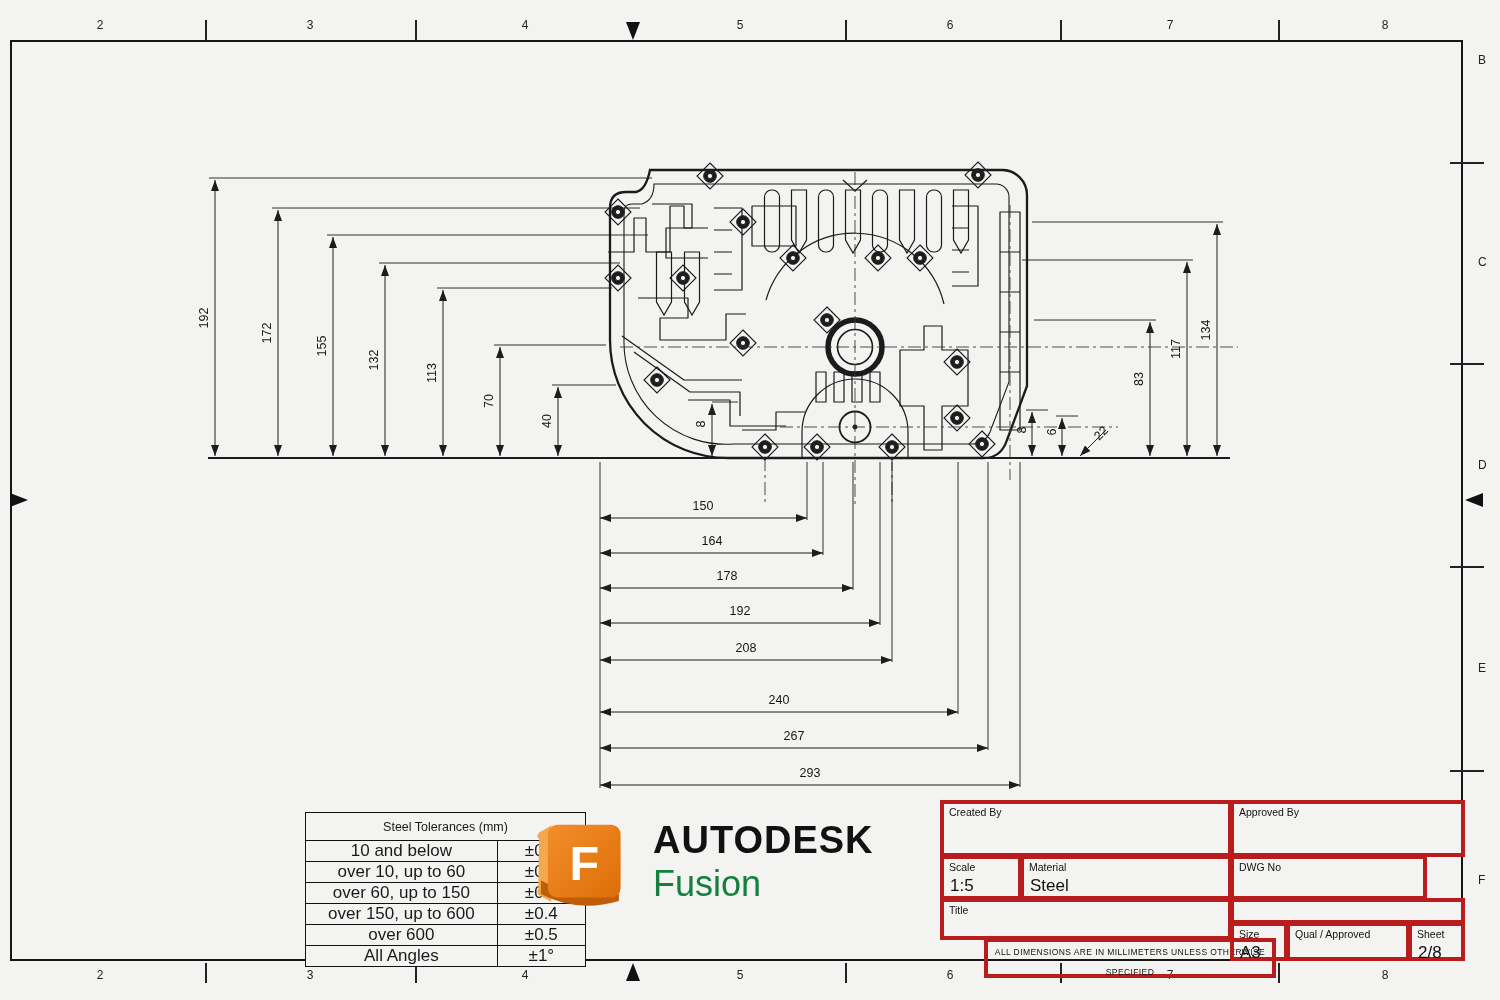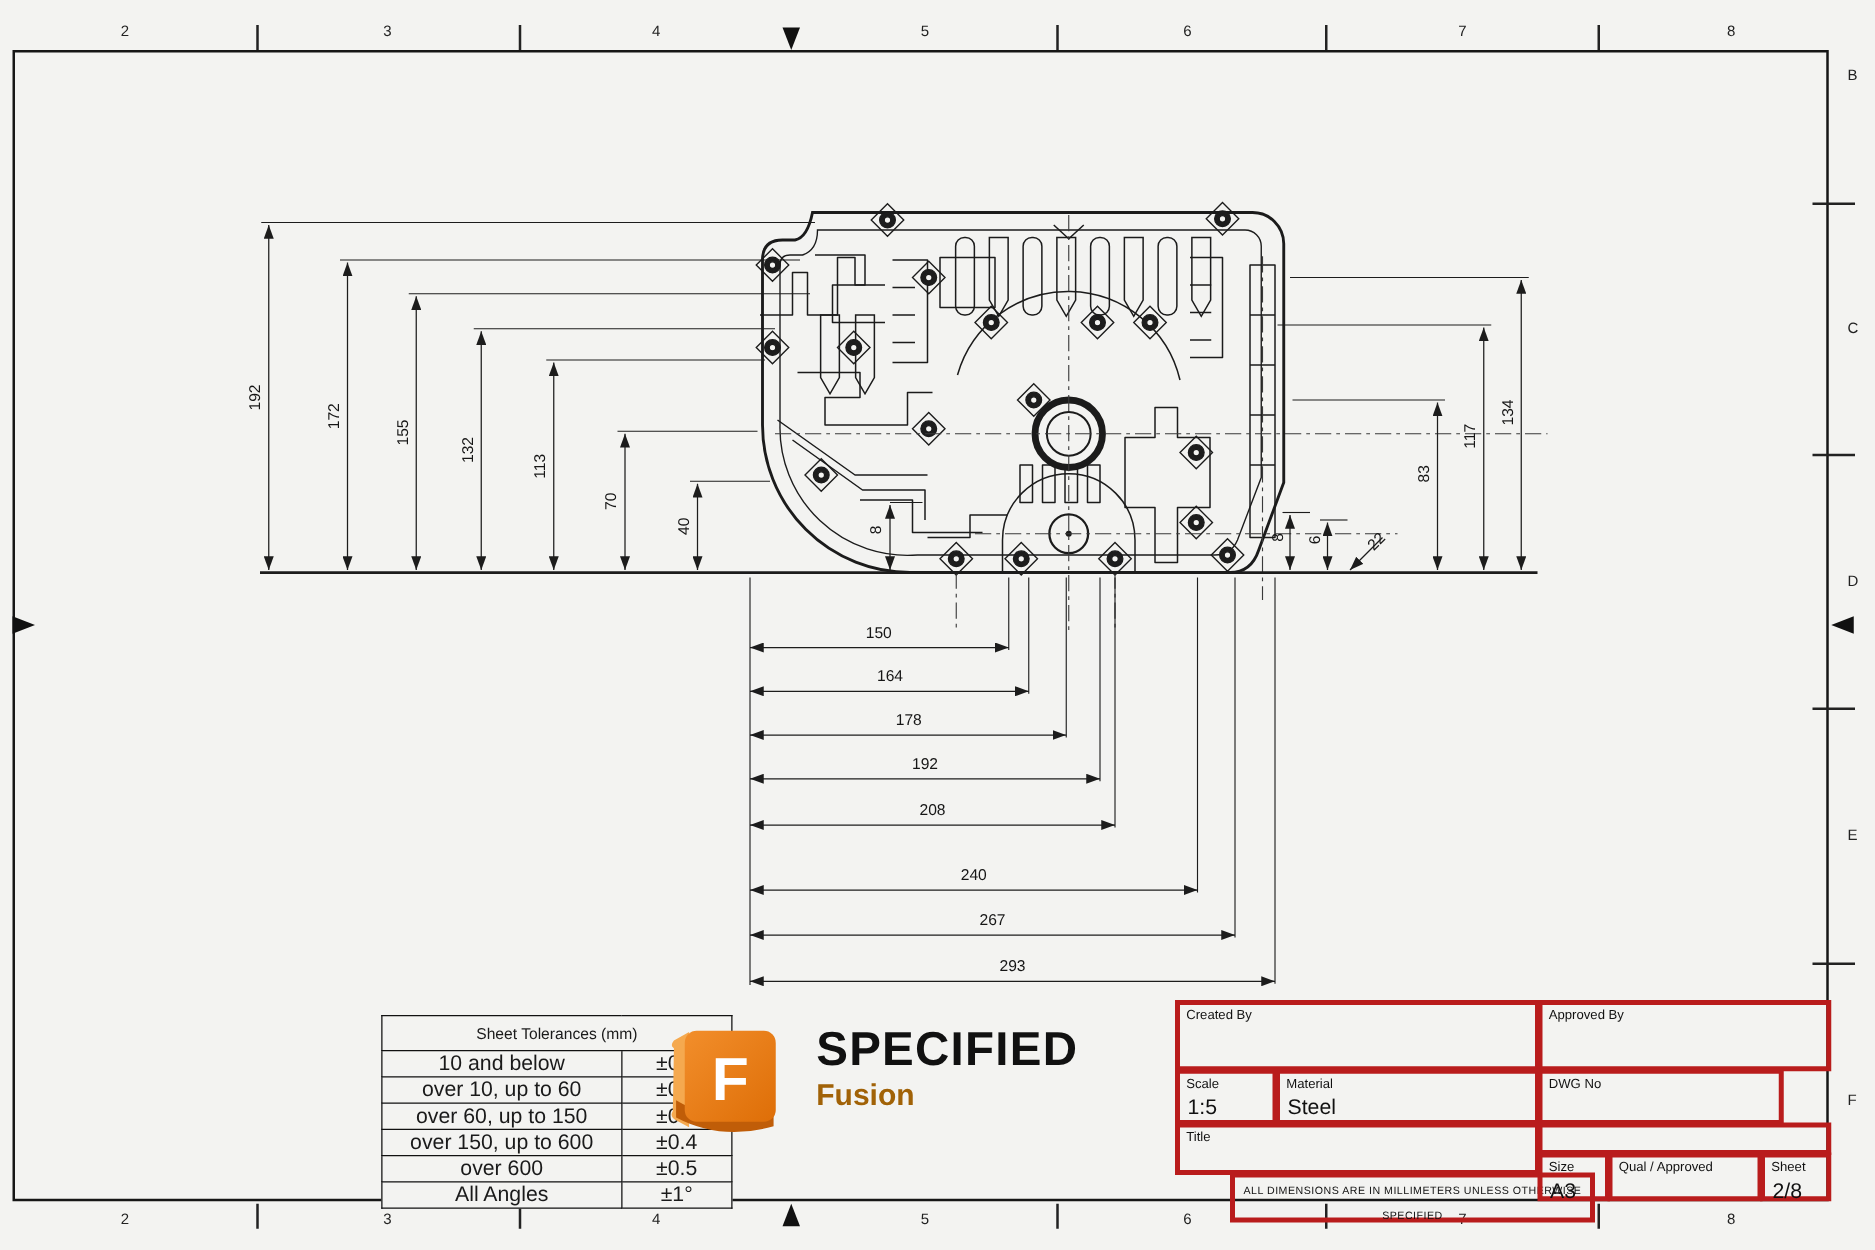--- a/index.html
+++ b/index.html
@@ -25,21 +25,21 @@
   .part path,.part rect,.part circle{vector-effect:non-scaling-stroke;}
   
   table.tol{position:absolute;left:305px;top:812px;width:281px;border-collapse:collapse;background:#f3f3f1;}
   table.tol th,table.tol td{border:1.8px solid #111;font-weight:normal;}
   table.tol th{font-size:12.5px;height:25px;text-align:center;}
   table.tol td{font-size:17px;height:20px;text-align:center;padding:0 4px;}
   td.rng{width:196px;}
   td.tv{width:84px;}
   
   .brand{font-size:38px;font-weight:800;letter-spacing:1px;color:#111;}
-  .product{font-size:24px;font-weight:700;color:#a16207;}
+  .product{font-size:36px;font-weight:400;color:#15803d;}
   
   .cell{position:absolute;border:4px solid #b91c1c;box-sizing:border-box;background:transparent;}
   .cl{font-size:10.5px;color:#111;padding:2px 5px;line-height:12px;}
   .cv{font-size:17px;color:#111;padding:1px 6px;}
   .cv-big{font-size:20px;color:#111;padding:0 6px;}
   .note{font-size:8.5px;color:#111;text-align:center;line-height:20px;letter-spacing:.4px;}
 </style>
 </head>
 <body>
 
@@ -272,21 +272,21 @@
     <text x="705" y="424" transform="rotate(-90 705 424)">8</text>
     <text x="1026" y="430" transform="rotate(-90 1026 430)">8</text>
     <text x="1056" y="432" transform="rotate(-90 1056 432)">6</text>
     <text x="1104" y="436" transform="rotate(-45 1104 436)">22</text>
   </g>
 </svg>
 
 <table class="tol">
   <tbody>
       <tr>
-        <th colspan="2">Sheet Tolerances (mm)</th>
+        <th colspan="2">Steel Tolerances (mm)</th>
       </tr>
   <tr>
     <td class="rng">10 and below</td>
     <td class="tv">±0.1</td>
       </tr>
   <tr>
     <td class="rng">over 10, up to 60</td>
     <td class="tv">±0.2</td>
       </tr>
   <tr>
@@ -314,21 +314,21 @@
       <linearGradient id="lg1" x1="0" y1="0" x2="1" y2="1">
         <stop offset="0" stop-color="#F28E2B"></stop>
           <stop offset="1" stop-color="#DE6E07"></stop>
       </linearGradient>
     </defs>
     <path d="M14,22 Q10,20 14,15 L28,7 L28,95 L15,88 Q10,85 13,80 Z" fill="#F5A94F"></path>
     <path d="M16,86 Q58,108 106,94 L106,78 Q56,94 16,70 Z" fill="#C05D08"></path>
     <rect x="24" y="6" width="84" height="84" rx="11" fill="url(#lg1)"></rect>
     <text x="66" y="70" text-anchor="middle" font-family="Liberation Sans, sans-serif" font-size="56" font-weight="bold" fill="#ffffff">F</text>
   </svg>
-  <div class="abs brand" style="left:126px;top:4px">SPECIFIED</div>
+  <div class="abs brand" style="left:126px;top:4px">AUTODESK</div>
   <div class="abs product" style="left:126px;top:48px">Fusion</div>
 </div>
 
 <div>
   <div class="cell" style="left:940px;top:800px;width:292px;height:57px">
     <div class="cl">Created By</div>
   </div>
   <div class="cell" style="left:1230px;top:800px;width:235px;height:57px">
     <div class="cl">Approved By</div>
   </div>

